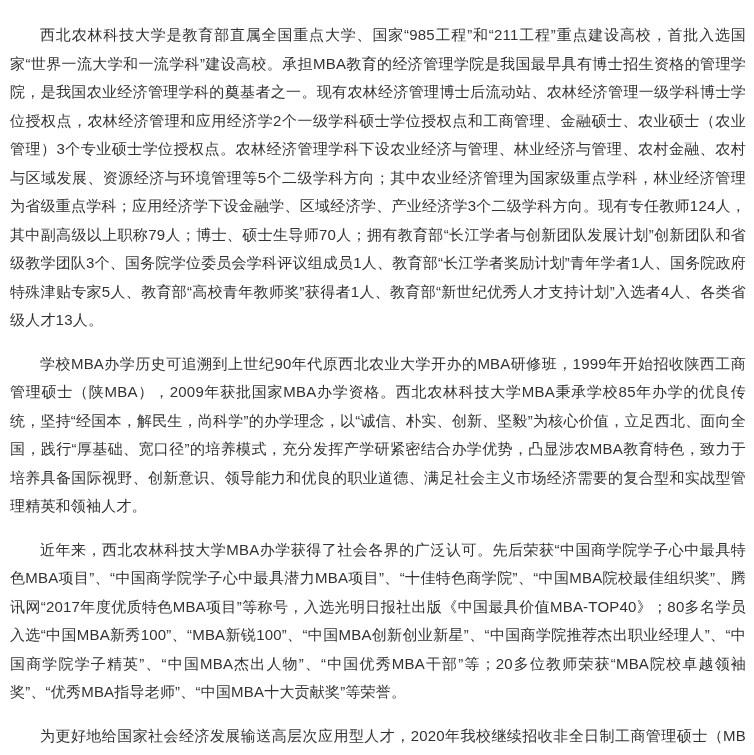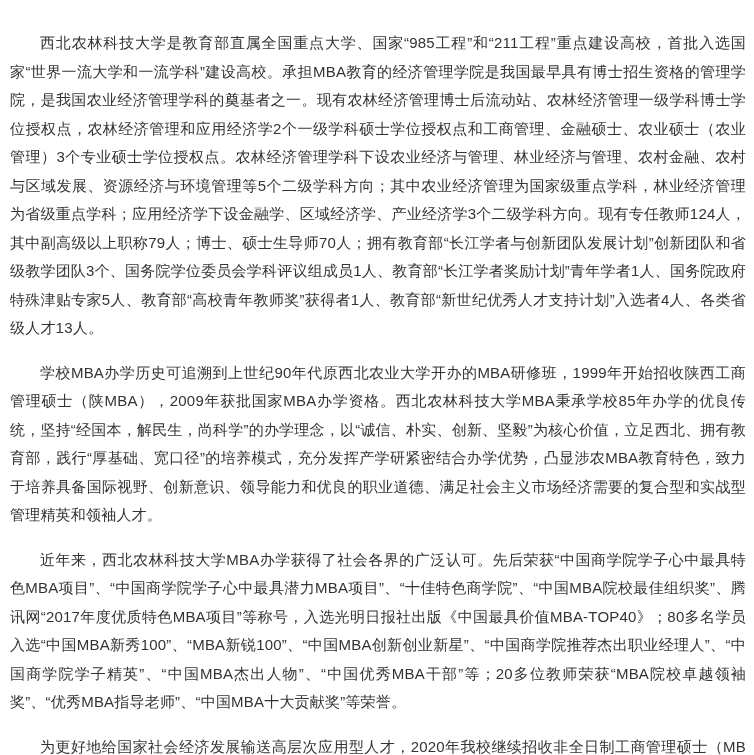--- a/index.html
+++ b/index.html
@@ -14,29 +14,29 @@
     padding: 13px 8px 10px 10px;
     background: #ffffff;
     font-family: "Liberation Sans", sans-serif;
     font-size: 15px;
     line-height: 28.5px;
     color: #333333;
     text-align: justify;
     letter-spacing: 0.2px;
   }
   .doc-page p {
-    margin: 16px 0 15px 0;
+    margin: 8px 0 15px 0;
     text-indent: 2em;
     word-break: break-all;
   }
   .doc-page p:last-child {
     margin-bottom: 0;
   }
 </style>
 </head>
 <body>
 
 <div class="doc-page">
   <p>西北农林科技大学是教育部直属全国重点大学、国家“985工程”和“211工程”重点建设高校，首批入选国家“世界一流大学和一流学科”建设高校。承担MBA教育的经济管理学院是我国最早具有博士招生资格的管理学院，是我国农业经济管理学科的奠基者之一。现有农林经济管理博士后流动站、农林经济管理一级学科博士学位授权点，农林经济管理和应用经济学2个一级学科硕士学位授权点和工商管理、金融硕士、农业硕士（农业管理）3个专业硕士学位授权点。农林经济管理学科下设农业经济与管理、林业经济与管理、农村金融、农村与区域发展、资源经济与环境管理等5个二级学科方向；其中农业经济管理为国家级重点学科，林业经济管理为省级重点学科；应用经济学下设金融学、区域经济学、产业经济学3个二级学科方向。现有专任教师124人，其中副高级以上职称79人；博士、硕士生导师70人；拥有教育部“长江学者与创新团队发展计划”创新团队和省级教学团队3个、国务院学位委员会学科评议组成员1人、教育部“长江学者奖励计划”青年学者1人、国务院政府特殊津贴专家5人、教育部“高校青年教师奖”获得者1人、教育部“新世纪优秀人才支持计划”入选者4人、各类省级人才13人。</p>
-  <p>学校MBA办学历史可追溯到上世纪90年代原西北农业大学开办的MBA研修班，1999年开始招收陕西工商管理硕士（陕MBA），2009年获批国家MBA办学资格。西北农林科技大学MBA秉承学校85年办学的优良传统，坚持“经国本，解民生，尚科学”的办学理念，以“诚信、朴实、创新、坚毅”为核心价值，立足西北、拥有教育部，践行“厚基础、宽口径”的培养模式，充分发挥产学研紧密结合办学优势，凸显涉农MBA教育特色，致力于培养具备国际视野、创新意识、领导能力和优良的职业道德、满足社会主义市场经济需要的复合型和实战型管理精英和领袖人才。</p>
+  <p>学校MBA办学历史可追溯到上世纪90年代原西北农业大学开办的MBA研修班，1999年开始招收陕西工商管理硕士（陕MBA），2009年获批国家MBA办学资格。西北农林科技大学MBA秉承学校85年办学的优良传统，坚持“经国本，解民生，尚科学”的办学理念，以“诚信、朴实、创新、坚毅”为核心价值，立足西北、面向全国，践行“厚基础、宽口径”的培养模式，充分发挥产学研紧密结合办学优势，凸显涉农MBA教育特色，致力于培养具备国际视野、创新意识、领导能力和优良的职业道德、满足社会主义市场经济需要的复合型和实战型管理精英和领袖人才。</p>
   <p>近年来，西北农林科技大学MBA办学获得了社会各界的广泛认可。先后荣获“中国商学院学子心中最具特色MBA项目”、“中国商学院学子心中最具潜力MBA项目”、“十佳特色商学院”、“中国MBA院校最佳组织奖”、腾讯网“2017年度优质特色MBA项目”等称号，入选光明日报社出版《中国最具价值MBA-TOP40》；80多名学员入选“中国MBA新秀100”、“MBA新锐100”、“中国MBA创新创业新星”、“中国商学院推荐杰出职业经理人”、“中国商学院学子精英”、“中国MBA杰出人物”、“中国优秀MBA干部”等；20多位教师荣获“MBA院校卓越领袖奖”、“优秀MBA指导老师”、“中国MBA十大贡献奖”等荣誉。</p>
   <p>为更好地给国家社会经济发展输送高层次应用型人才，2020年我校继续招收非全日制工商管理硕士（MBA），欢迎企事业单位、政府机关及其他各界有识之士报考！</p>
 </div>
 
 </body></html>

